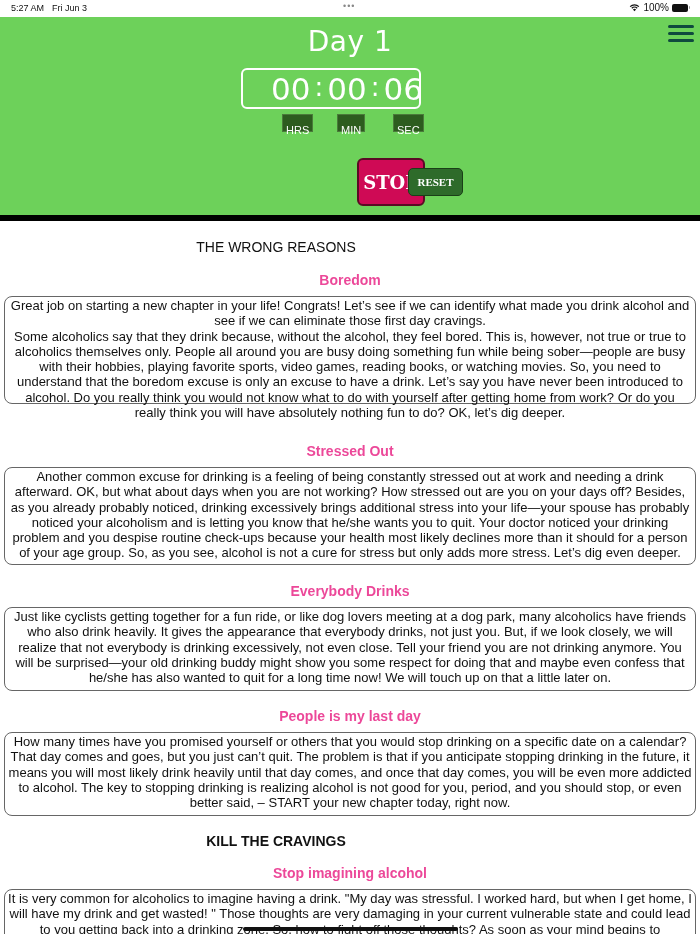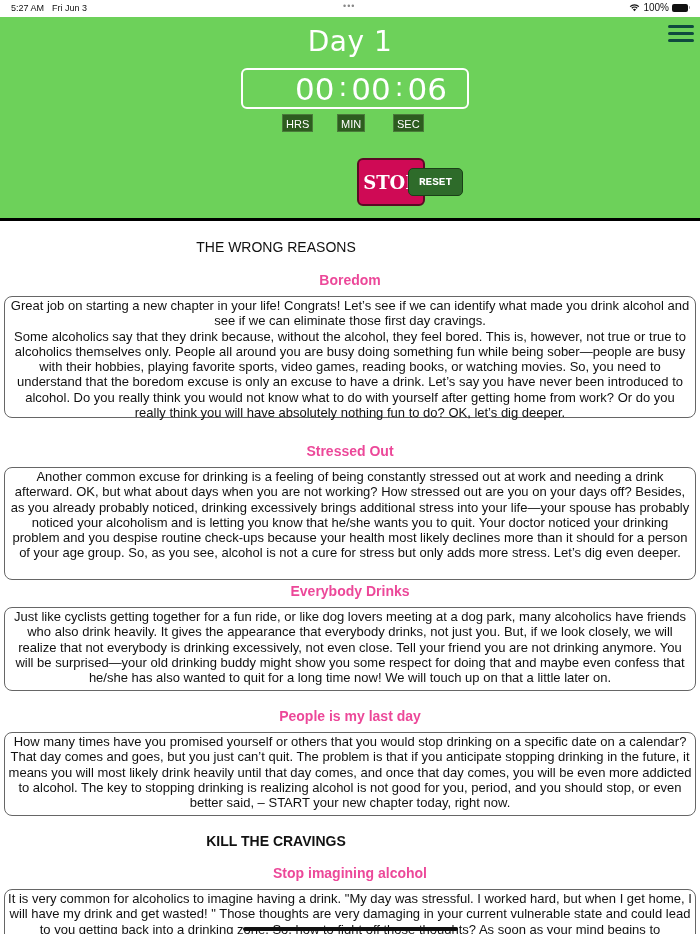--- a/index.html
+++ b/index.html
@@ -8,35 +8,35 @@
 
     .status-bar { position: absolute; top: 0; left: 0; width: 700px; height: 17px; background: #fff; font-size: 9px; color: #111; }
     .status-bar .time { position: absolute; left: 11px; top: 3px; }
     .status-bar .date { position: absolute; left: 52px; top: 3px; }
     .status-bar .dots { position: absolute; left: 343px; top: 1px; font-size: 9px; color: #888; letter-spacing: 1px; }
     .status-bar .right { position: absolute; right: 12px; top: 2px; display: flex; align-items: center; gap: 3px; }
     .wifi { width: 11px; height: 9px; position: relative; }
     .battery { width: 16px; height: 8px; background: #111; border-radius: 2px; position: relative; }
     .battery::after { content: ""; position: absolute; right: -2px; top: 2.5px; width: 1.5px; height: 3px; background: #999; border-radius: 0 1px 1px 0; }
 
-    .header { position: absolute; top: 17px; left: 0; width: 700px; height: 204px; background: #6dd15a; border-bottom: 3px solid #000000; }
+    .header { position: absolute; top: 17px; left: 0; width: 700px; height: 204px; background: #6dd15a; border-bottom: 6px solid #000000; }
     .day-title { position: absolute; top: 8px; left: 0; width: 700px; text-align: center; color: #fff; font-size: 28px; font-family: "DejaVu Sans", sans-serif; font-weight: 500; letter-spacing: 0.5px; }
     .menu-btn { position: absolute; right: 6px; top: 8px; width: 26px; height: 20px; cursor: pointer; }
     .menu-btn span { display: block; height: 3px; background: #0f4a3e; border-radius: 2px; margin-bottom: 4px; }
 
-    .timer-box { position: absolute; top: 51px; left: 241px; width: 228px; height: 41px; border: 2px solid #fff; border-radius: 6px; display: flex; justify-content: center; align-items: center; color: #fff; font-size: 31px; font-family: "DejaVu Sans", sans-serif; padding-left: 32px; }
+    .timer-box { position: absolute; top: 51px; left: 241px; width: 180px; height: 41px; border: 2px solid #fff; border-radius: 6px; display: flex; justify-content: center; align-items: center; color: #fff; font-size: 31px; font-family: "DejaVu Sans", sans-serif; padding-left: 32px; }
     .timer-box .sep { margin: 0 4px; font-size: 26px; position: relative; top: -2px; }
 
-    .unit { position: absolute; top: 97px; height: 18px; background: #2d5c1f; color: #fff; font-size: 11px; line-height: 18px; padding: 0 3px; border: 1px solid #4a7a3a; }
+    .unit { position: absolute; top: 97px; height: 18px; background: #2d5c1f; color: #fff; font-size: 11px; line-height: 18px; padding: 6px 3px; border: 1px solid #4a7a3a; }
     .unit.hrs { left: 282px; }
     .unit.min { left: 337px; }
     .unit.sec { left: 393px; }
 
     .stop-btn { position: absolute; top: 141px; left: 316px; width: 68px; height: 48px; background: #cf0a55; border: 2px solid #5b0a25; border-radius: 6px; color: #fff; font-family: "DejaVu Serif", serif; font-weight: bold; font-size: 18px; display: flex; align-items: center; justify-content: center; cursor: pointer; margin-left: 41px; }
-    .reset-btn { position: absolute; top: 151px; left: 408px; width: 55px; height: 28px; background: #2e6b2a; border: 1px solid #1b3f18; border-radius: 5px; color: #fff; font-family: Liberation Mono, monospace; font-weight: bold; font-size: 11px; display: flex; align-items: center; justify-content: center; cursor: pointer; }
+    .reset-btn { position: absolute; top: 151px; left: 408px; width: 55px; height: 28px; background: #2e6b2a; border: 1px solid #1b3f18; border-radius: 5px; color: #fff; font-family: Liberation Serif, serif; font-weight: bold; font-size: 11px; display: flex; align-items: center; justify-content: center; cursor: pointer; }
 
     .content { position: absolute; top: 222px; left: 0; width: 700px; }
     .section-heading { text-align: center; font-size: 14px; font-weight: 500; color: #111; position: absolute; left: 0; width: 552px; }
     .sub-heading { text-align: center; font-size: 14px; font-weight: bold; color: #ec4899; position: absolute; left: 0; width: 700px; }
     .text-box { position: absolute; left: 4px; width: 692px; border: 1.5px solid #666; border-radius: 8px; padding: 1px 3px; text-align: center; font-size: 13px; line-height: 15.3px; color: #111; background: #fff; }
 
     .scroll-indicator { position: absolute; left: 243px; top: 927px; width: 215px; height: 4px; background: #111; border-radius: 2px; }
   </style>
 </head>
 <body>
@@ -78,27 +78,27 @@
   <span class="unit sec">SEC</span>
 
   <div class="stop-btn">STOP</div>
   <div class="reset-btn">RESET</div>
 </div>
 
 <div class="content">
   <div class="section-heading" style="top:17px;">THE WRONG REASONS</div>
 
   <div class="sub-heading" style="top:50px;">Boredom</div>
-  <div class="text-box" style="top:74px; height:122px;">
+  <div class="text-box" style="top:74px; height:108px;">
     <div>Great job on starting a new chapter in your life! Congrats! Let’s see if we can identify what made you drink alcohol and see if we can eliminate those first day cravings.</div>
     <div>Some alcoholics say that they drink because, without the alcohol, they feel bored. This is, however, not true or true to alcoholics themselves only. People all around you are busy doing something fun while being sober—people are busy with their hobbies, playing favorite sports, video games, reading books, or watching movies. So, you need to understand that the boredom excuse is only an excuse to have a drink. Let’s say you have never been introduced to alcohol. Do you really think you would not know what to do with yourself after getting home from work? Or do you really think you will have absolutely nothing fun to do? OK, let’s dig deeper.</div>
   </div>
 
   <div class="sub-heading" style="top:221px;">Stressed Out</div>
-  <div class="text-box" style="top:245px; height:113px;">
+  <div class="text-box" style="top:245px; height:98px;">
     <div>Another common excuse for drinking is a feeling of being constantly stressed out at work and needing a drink afterward. OK, but what about days when you are not working? How stressed out are you on your days off? Besides, as you already probably noticed, drinking excessively brings additional stress into your life—your spouse has probably noticed your alcoholism and is letting you know that he/she wants you to quit. Your doctor noticed your drinking problem and you despise routine check-ups because your health most likely declines more than it should for a person of your age group. So, as you see, alcohol is not a cure for stress but only adds more stress. Let’s dig even deeper.</div>
   </div>
 
   <div class="sub-heading" style="top:361px;">Everybody Drinks</div>
   <div class="text-box" style="top:385px; height:84px;">
     <div>Just like cyclists getting together for a fun ride, or like dog lovers meeting at a dog park, many alcoholics have friends who also drink heavily. It gives the appearance that everybody drinks, not just you. But, if we look closely, we will realize that not everybody is drinking excessively, not even close. Tell your friend you are not drinking anymore. You will be surprised—your old drinking buddy might show you some respect for doing that and maybe even confess that he/she has also wanted to quit for a long time now! We will touch up on that a little later on.</div>
   </div>
 
   <div class="sub-heading" style="top:486px;">People is my last day</div>
   <div class="text-box" style="top:510px; height:84px;">

